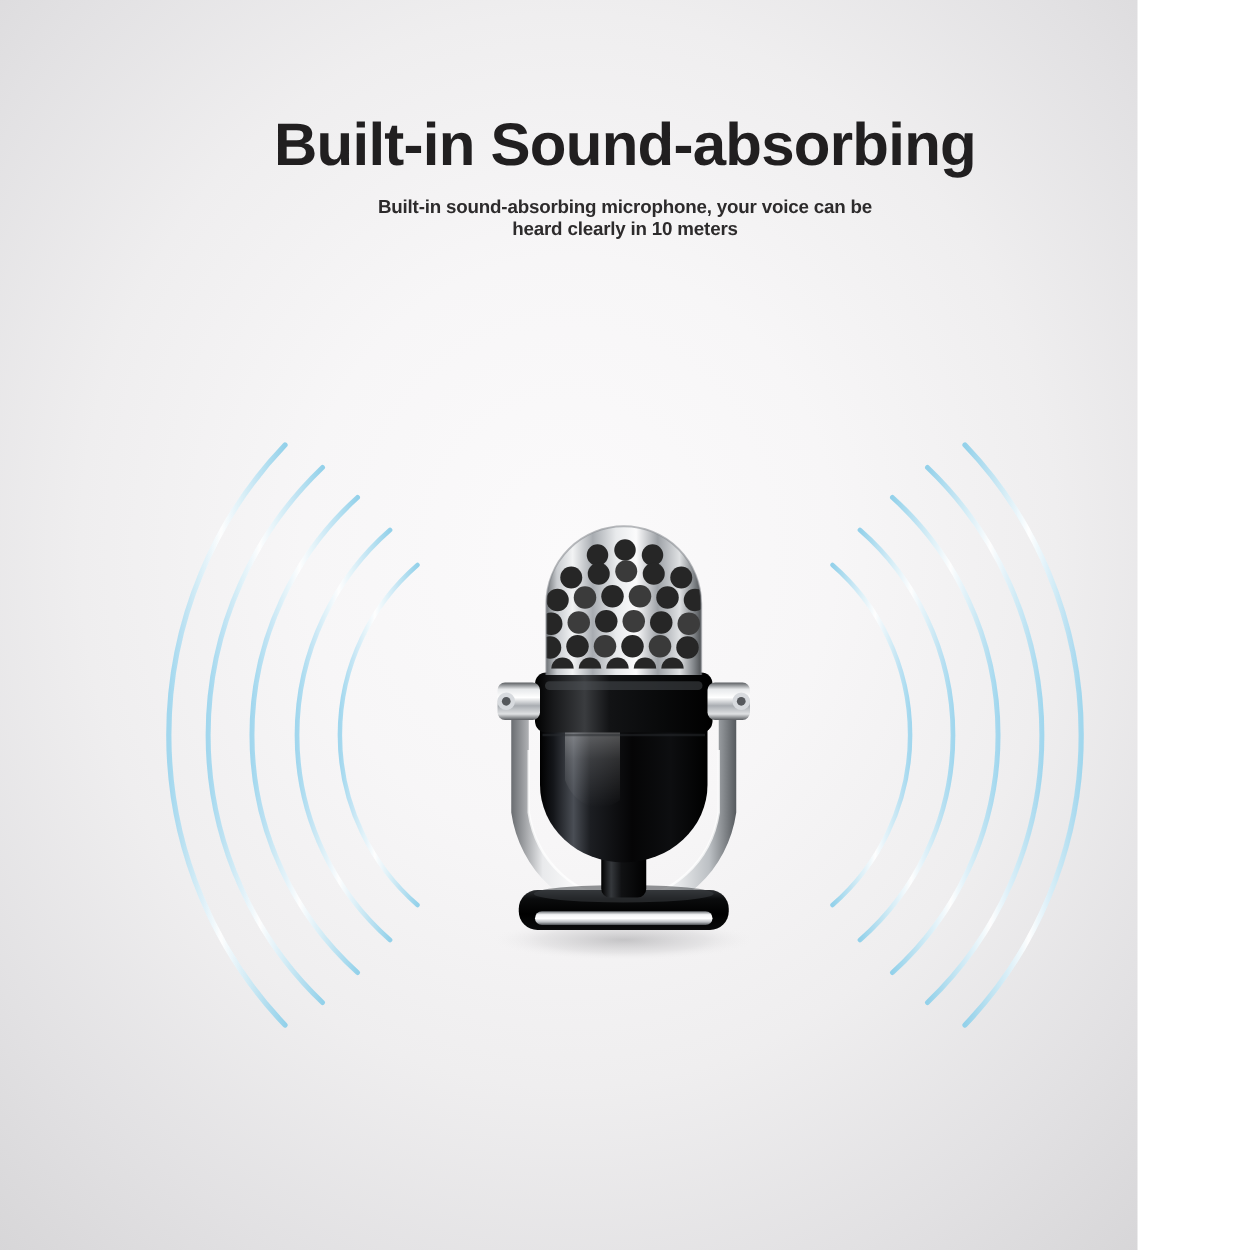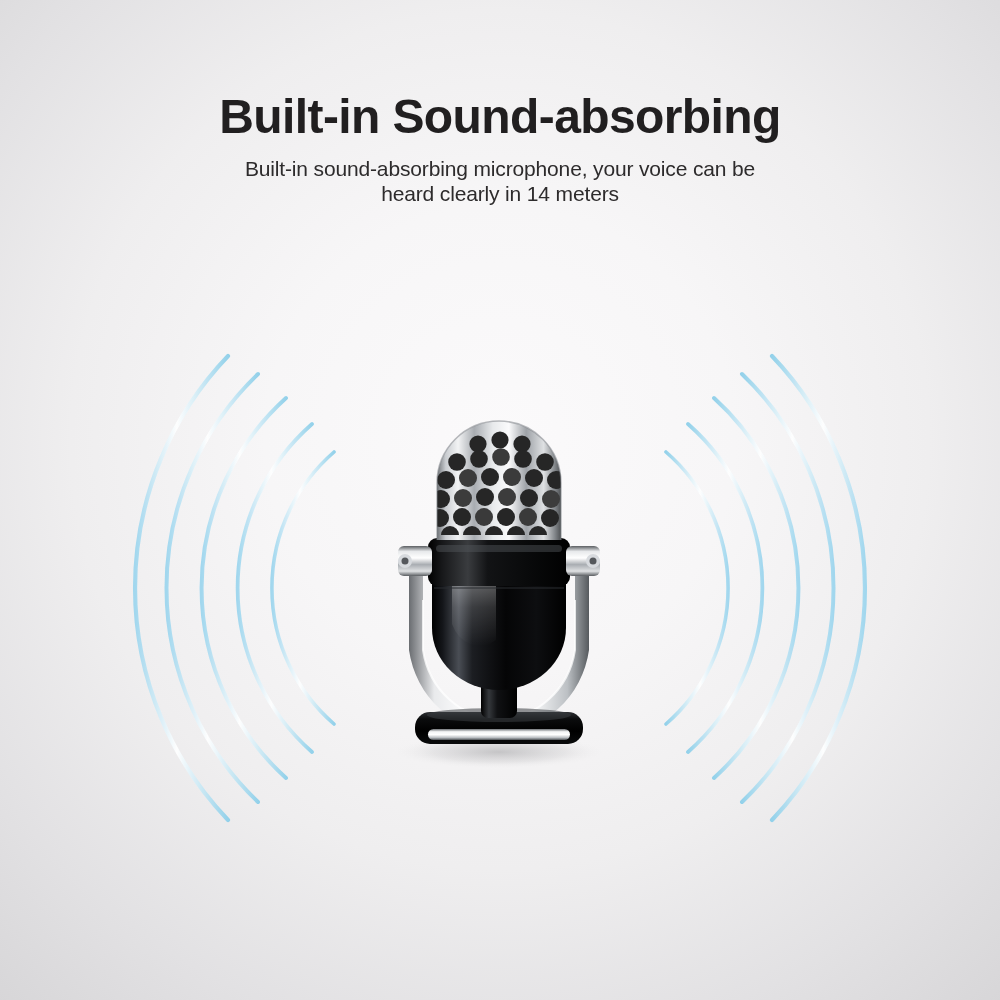--- a/index.html
+++ b/index.html
@@ -8,21 +8,21 @@
   }
   body {
     width: 1000px;
     height: 1000px;
     overflow: hidden;
     font-family: "Liberation Sans", sans-serif;
   }
 
   #banner {
     position: relative;
-    width: 1000px;
+    width: 910px;
     height: 1000px;
     background:
       radial-gradient(ellipse 78% 78% at 50% 44%,
         #fbfafb 0%,
         #f7f6f7 30%,
         #efeeef 55%,
         #e2e1e3 78%,
         #d5d4d6 100%);
     overflow: hidden;
   }
@@ -42,23 +42,23 @@
     font-size: 48px;
     line-height: 1.06;
     font-weight: 700;
     letter-spacing: -0.6px;
     color: #211f20;
     font-family: "Liberation Sans", sans-serif;
   }
   #subheadline {
     margin: 14px auto 0 auto;
     width: 700px;
-    font-size: 21px;
+    font-size: 15px;
     line-height: 1.18;
-    font-weight: 400;
+    font-weight: 700;
     color: #2d2b2c;
     letter-spacing: -0.15px;
     font-family: "Liberation Sans", sans-serif;
   }
 
   
   #artwork {
     position: absolute;
     left: 0;
     top: 0;
@@ -308,17 +308,17 @@
   </div>
 
   <div id="text-block">
     <h1 id="headline">
       <span>Built-in Sound-absorbing</span>
       <br>
     </h1>
     <p id="subheadline">
       <span>Built-in sound-absorbing microphone, your voice can be</span>
       <br>
-      <span>heard clearly in 14 meters</span>
+      <span>heard clearly in 10 meters</span>
     </p>
   </div>
 
 </div>
 
 </body></html>

